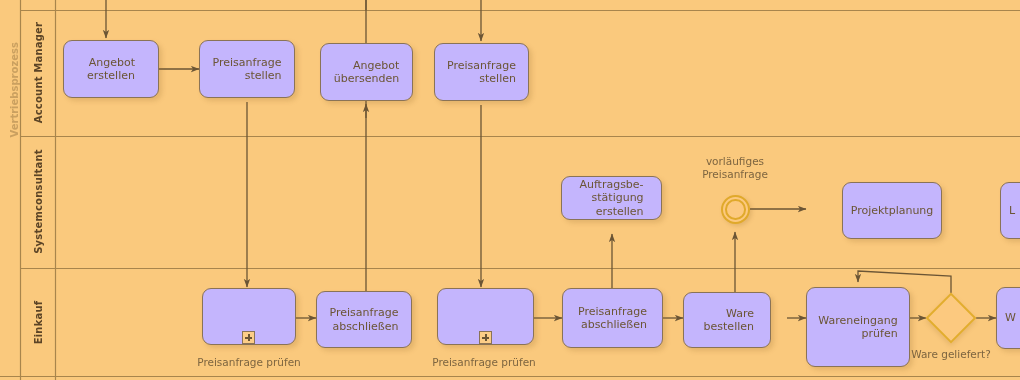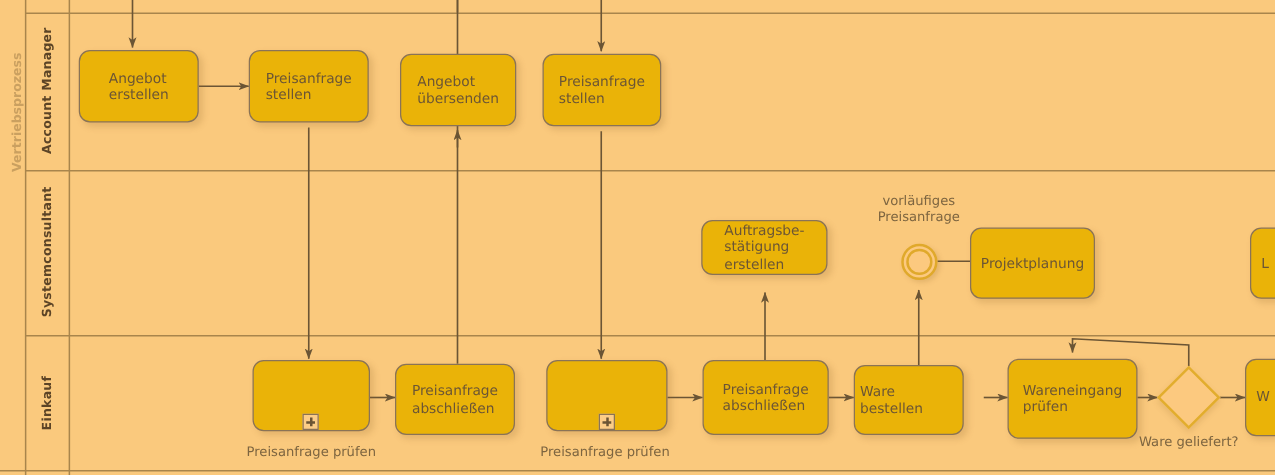--- a/index.html
+++ b/index.html
@@ -40,30 +40,30 @@
     white-space: nowrap;
     transform-origin: 50% 50%;
   }
 
   
   .task {
     position: absolute;
     box-sizing: border-box;
     border: 1.6px solid #8a7356;
     border-radius: 9px;
-    background: #eab308;
+    background: #c4b5fd;
     box-shadow: 3px 3px 5px rgba(150,105,45,0.22);
     display: flex;
     align-items: center;
     justify-content: center;
-    text-align: left;
+    text-align: right;
     color: #6b5535;
     font-size: 11px;
     line-height: 1.22;
-    padding: 2px 4px;
+    padding: 2px 16px;
     overflow: hidden;
   }
   .task .tlabel { display: block; }
 
   
   .plus-marker {
     position: absolute;
     box-sizing: border-box;
     width: 13px;
     height: 13px;
@@ -235,21 +235,21 @@
   </div>
 
   <div class="evt-label" style="left:680px; top:155px; width:110px;">
     <span class="tlabel">vorläufiges</span><br>
     <span class="tlabel">Preisanfrage</span>
   </div>
   <div class="event-ring" style="left:721px; top:195px; width:29px; height:29px;">
     <div class="event-ring-inner" style="left:2.2px; top:2.2px; width:20.6px; height:20.6px;"></div>
   </div>
 
-  <div class="task" style="left:776px; top:182px; width:100px; height:57px;">
+  <div class="task" style="left:842px; top:182px; width:100px; height:57px;">
     <span>
       <span class="tlabel">Projektplanung</span>
     </span>
   </div>
 
   <div class="task" style="left:1000px; top:182px; width:70px; height:57px; justify-content:flex-start; padding-left:8px;">
     <span>
       <span class="tlabel">L</span>
     </span>
   </div>
@@ -275,21 +275,21 @@
       <span class="tlabel">abschließen</span>
     </span>
   </div>
 
   <div class="task" style="left:683px; top:292px; width:88px; height:56px;">
     <span>
       <span class="tlabel">Ware bestellen</span>
     </span>
   </div>
 
-  <div class="task" style="left:806px; top:287px; width:104px; height:64px;">
+  <div class="task" style="left:806px; top:287px; width:104px; height:80px;">
     <span>
       <span class="tlabel">Wareneingang</span>
       <span class="tlabel">prüfen</span>
     </span>
   </div>
 
   <div class="gateway" style="left:933px; top:300px; width:36px; height:36px;"></div>
   <div class="ext-label" style="left:891px; top:348px; width:120px;">Ware geliefert?</div>
 
   <div class="task" style="left:996px; top:287px; width:70px; height:62px; justify-content:flex-start; padding-left:8px;">

